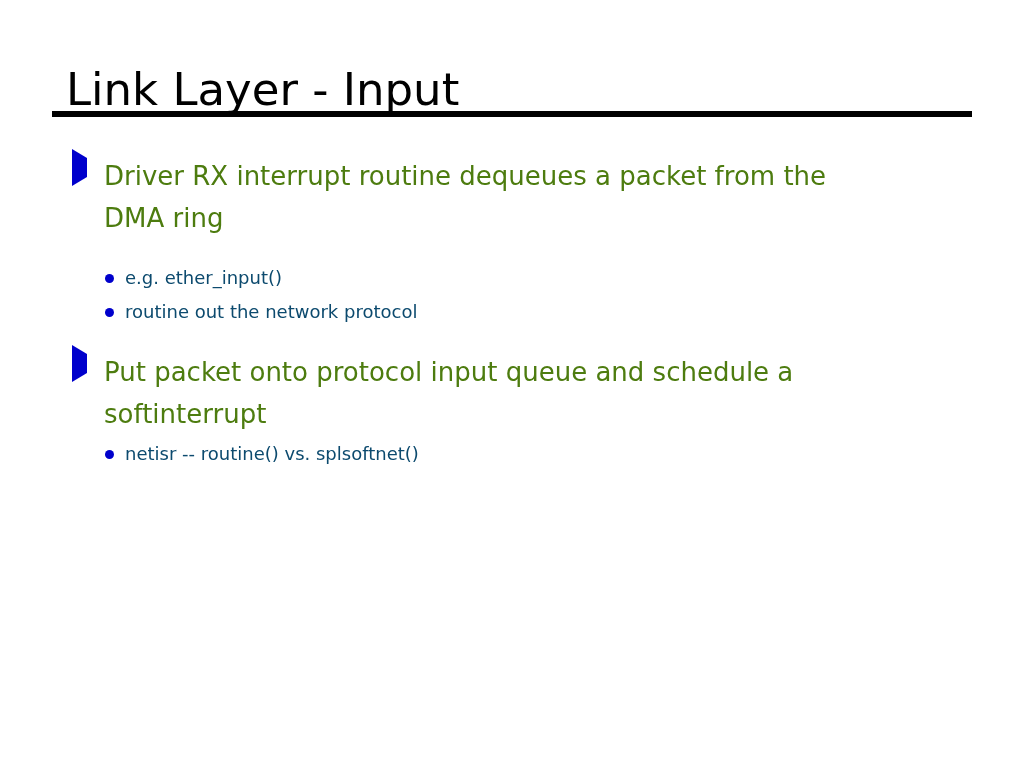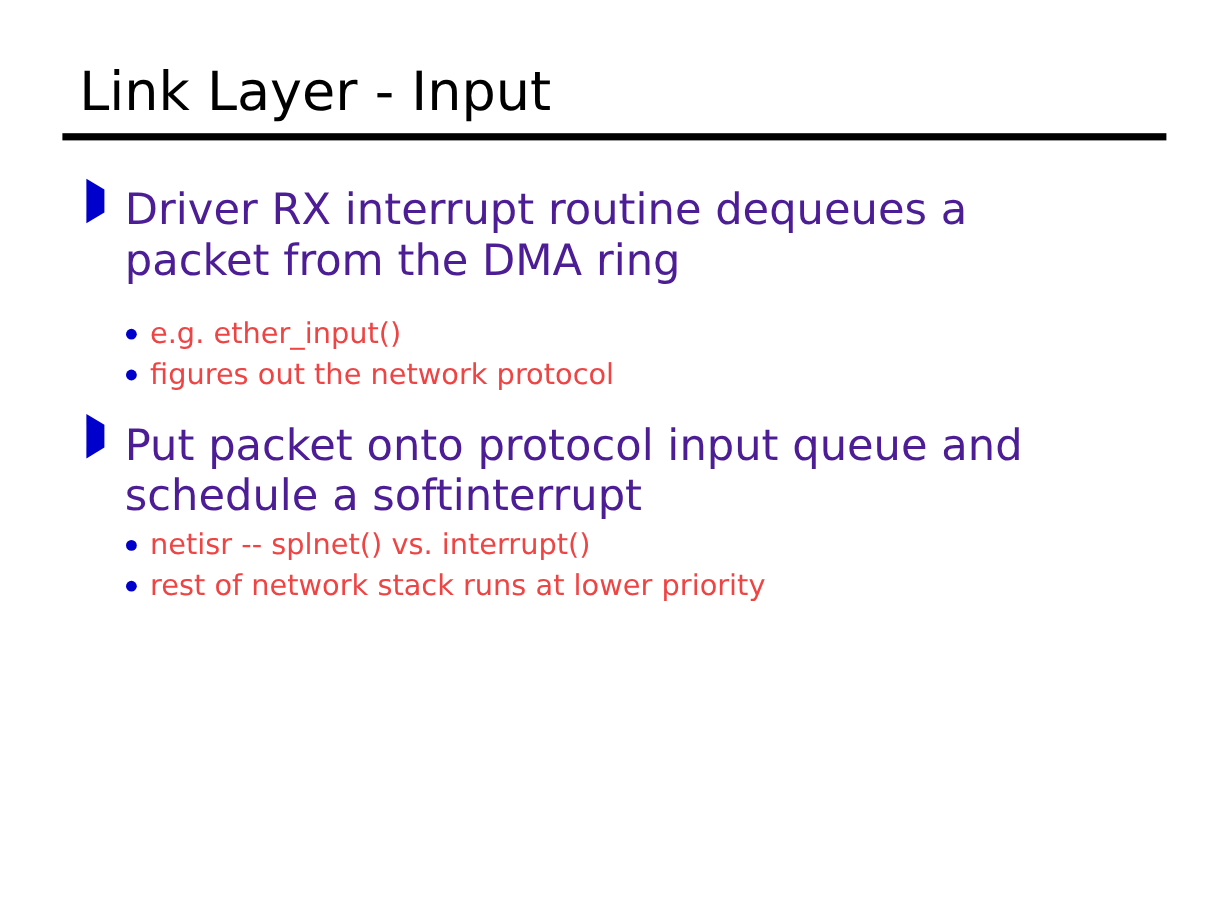--- a/index.html
+++ b/index.html
@@ -18,21 +18,21 @@
     width: 1024px;
     height: 768px;
     background: #ffffff;
     box-sizing: border-box;
   }
 
   
   .title-block {
     position: absolute;
     left: 52px;
-    top: 50px;
+    top: 63px;
     width: 920px;
   }
   .slide-title {
     font-size: 45px;
     line-height: 54px;
     font-weight: 400;
     color: #000000;
     letter-spacing: 0px;
     white-space: nowrap;
     padding-left: 14px;
@@ -75,23 +75,23 @@
   }
   .tri {
     width: 0;
     height: 0;
     border-top: 9px solid transparent;
     border-bottom: 9px solid transparent;
     border-left: 15px solid #0000cc;
   }
   .l1-text {
     flex: 1 1 auto;
-    font-size: 36px;
+    font-size: 26px;
     line-height: 42px;
-    color: #4c1d95;
+    color: #4d7c0f;
     max-width: 790px;
   }
 
   .sub-list {
     margin: 2px 0 0 0;
     padding: 0;
     list-style: none;
   }
   .sub-item {
     display: flex;
@@ -102,23 +102,23 @@
     flex: 0 0 auto;
     width: 9px;
     height: 9px;
     border-radius: 50%;
     background: #0000cc;
     margin-top: 13px;
     margin-right: 11px;
   }
   .sub-text {
     flex: 1 1 auto;
-    font-size: 24px;
+    font-size: 18px;
     line-height: 34px;
-    color: #ef4444;
+    color: #0c4a6e;
   }
 </style>
 </head>
 <body>
 
 <div class="slide">
 
   <div class="title-block">
     <div class="slide-title">Link Layer - Input</div>
   </div>
@@ -136,38 +136,34 @@
     </div>
 
     <div class="bullet-group">
       <ul class="sub-list">
         <li class="sub-item">
           <span class="dot"></span>
           <span class="sub-text">e.g. ether_input()</span>
         </li>
         <li class="sub-item">
           <span class="dot"></span>
-          <span class="sub-text">figures out the network protocol</span>
+          <span class="sub-text">routine out the network protocol</span>
         </li>
       </ul>
     </div>
 
     <div class="bullet-group last">
       <div class="l1">
         <span class="l1-marker">
           <span class="tri"></span>
         </span>
         <span class="l1-text">Put packet onto protocol input queue and schedule a softinterrupt</span>
       </div>
       <ul class="sub-list">
         <li class="sub-item">
           <span class="dot"></span>
-          <span class="sub-text">netisr -- splnet() vs. interrupt()</span>
-        </li>
-        <li class="sub-item">
-          <span class="dot"></span>
-          <span class="sub-text">rest of network stack runs at lower priority</span>
+          <span class="sub-text">netisr -- routine() vs. splsoftnet()</span>
         </li>
       </ul>
     </div>
 
   </div>
 </div>
 
 </body></html>

